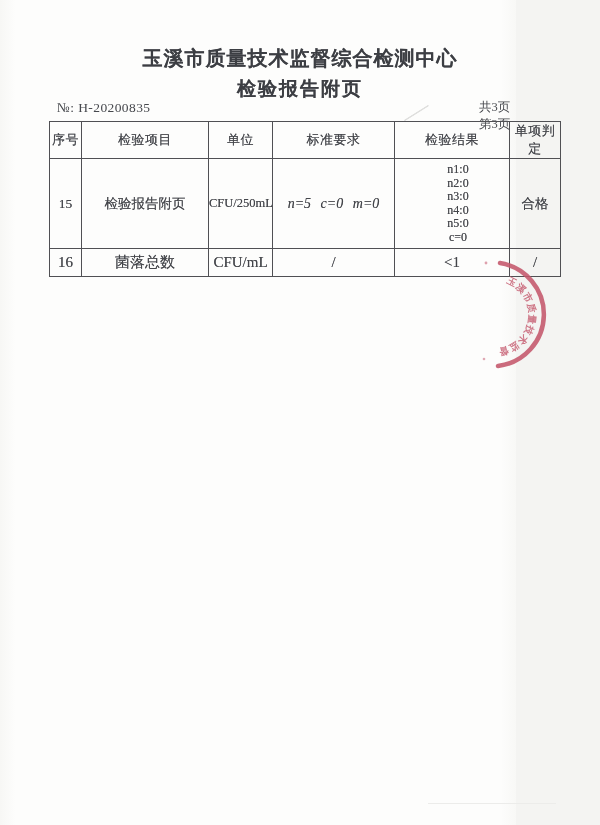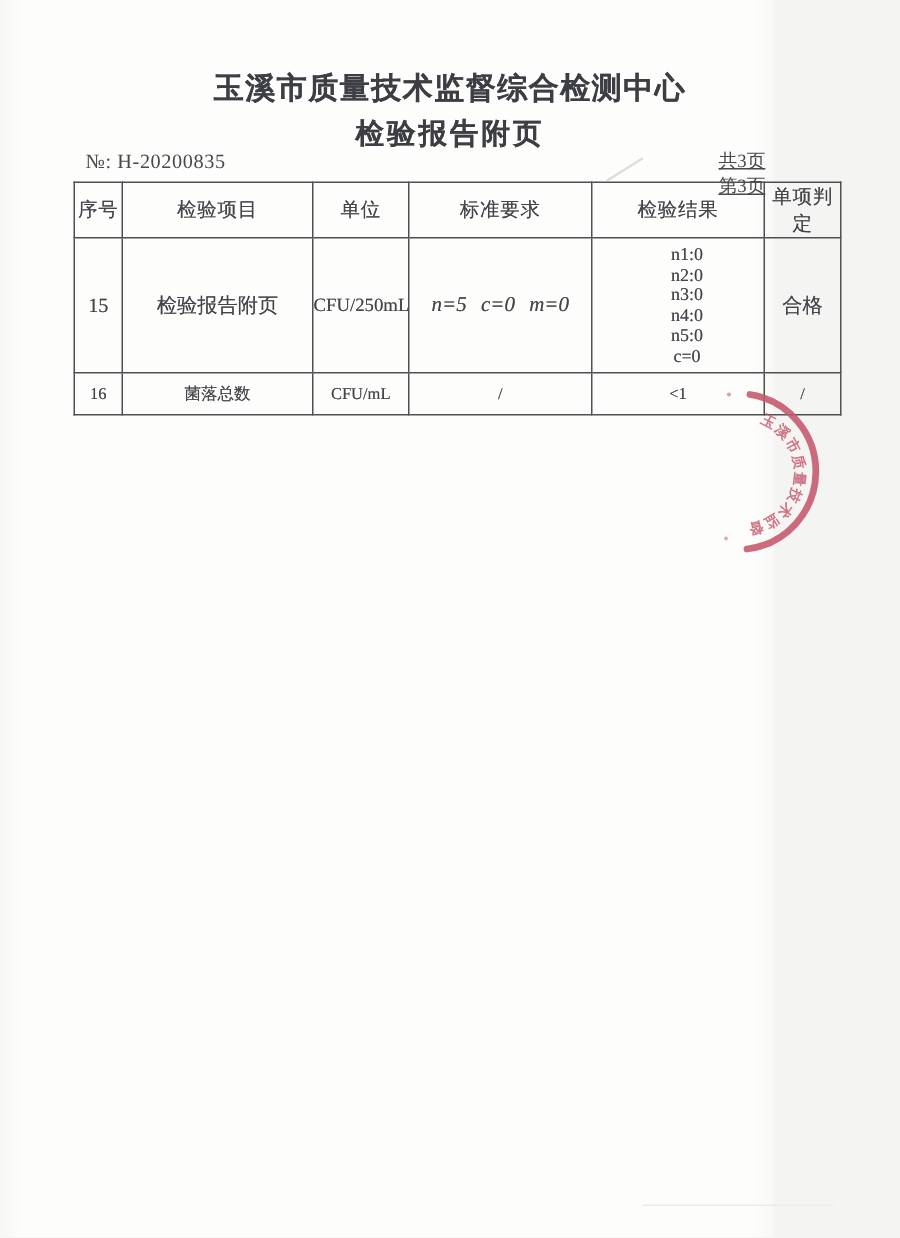--- a/index.html
+++ b/index.html
@@ -25,37 +25,37 @@
     text-align:center;font-size:19px;font-weight:bold;
     letter-spacing:2px;color:#3c3e43;
     text-shadow:0 0 .4px rgba(60,60,66,.7);
   }
   .report-no{
     position:absolute;left:57px;top:100px;
     font-size:13.5px;color:#46484d;letter-spacing:.4px;
   }
   .page-indicator{
     position:absolute;left:479px;top:99px;
-    font-size:12.5px;color:#46484d;text-decoration:underline;
+    font-size:12.5px;color:#46484d;
   }
   .report-table{
     position:absolute;left:49px;top:121px;width:511px;
     border-collapse:collapse;table-layout:fixed;
     font-size:13.5px;color:#43454a;
     border:1.6px solid #48484c;
   }
   .report-table td{
     border:1.2px solid #505054;
     text-align:center;vertical-align:middle;
     padding:0;overflow:hidden;
     text-shadow:0 0 .3px rgba(62,62,68,.65);
   }
   tr.hdr td{height:36px;font-size:13px;letter-spacing:.5px;}
   tr.r15 td{height:89px;}
-  tr.r16 td{height:27px;font-size:11px;}
+  tr.r16 td{height:27px;font-size:15px;}
   tr.blankrow td{height:36px;}
   td.unit-cell{font-size:12.5px;letter-spacing:0;text-align:center;}
   td.std-cell{font-size:14px;word-spacing:6px;font-style:italic;}
   td.result-multi{
     font-size:12px;line-height:13.5px;white-space:pre-line;
     font-family:"Liberation Serif","DejaVu Serif",serif;
     padding-left:12px;
   }
   td.blank-cell{
     text-align:left;padding-left:62px;

